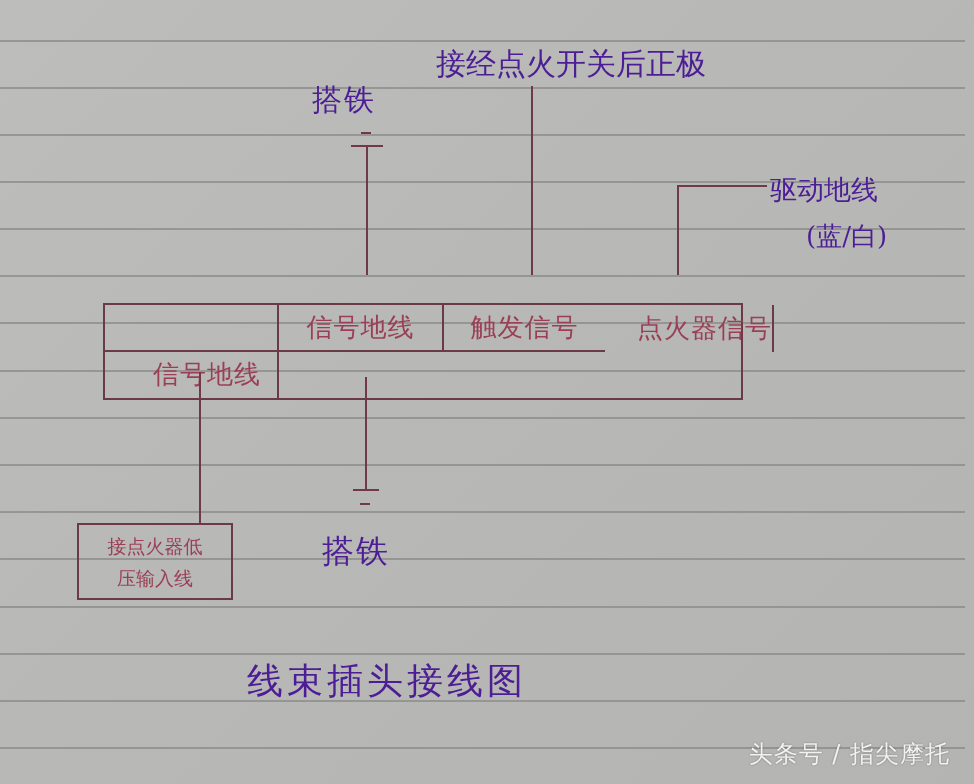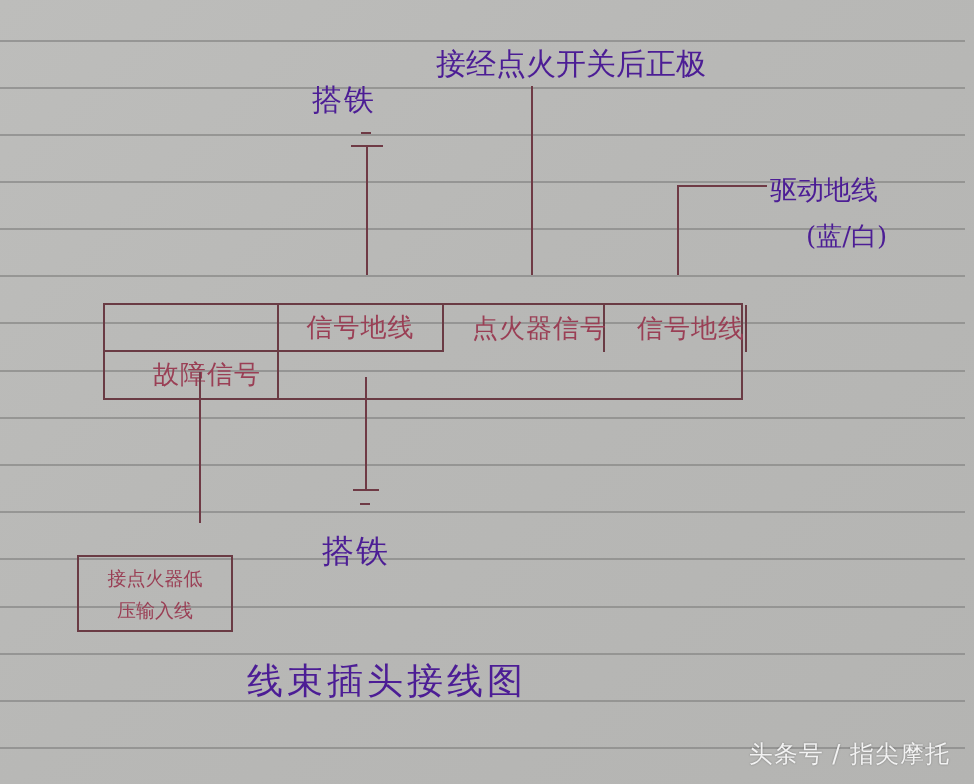--- a/index.html
+++ b/index.html
@@ -31,21 +31,21 @@
       display: flex; align-items: center; justify-content: center;
       color: #9a3f55; font-family: "DejaVu Serif", serif; font-size: 26px;
       letter-spacing: 1px; white-space: nowrap;
     }
     .cell.last-col { border-right: none; }
     .cell.last-row { border-bottom: none; padding-left: 32px; }
     .input-box {
       position: absolute; left: 77px; top: 523px; width: 156px; height: 77px;
       border: 2px solid #6a3b44; box-sizing: border-box;
       display: flex; flex-direction: column; justify-content: center; align-items: center;
-      color: #9a3f55; font-family: "DejaVu Serif", serif; font-size: 19px; line-height: 32px; margin-top: 32px;
+      color: #9a3f55; font-family: "DejaVu Serif", serif; font-size: 19px; line-height: 32px;
     }
     .watermark {
       position: absolute; right: 24px; bottom: 14px;
       color: #f2f2f2; font-size: 24px; letter-spacing: 1px;
       text-shadow: 0 0 2px rgba(0,0,0,0.35);
       font-family: "DejaVu Sans", sans-serif;
     }
   </style>
 </head>
 <body>
@@ -81,23 +81,23 @@
 <div class="wire" style="left:366px; top:146px; width:2px; height:129px;"></div>
 
 <div class="wire" style="left:531px; top:86px; width:2px; height:189px;"></div>
 
 <div class="wire" style="left:677px; top:185px; width:2px; height:90px;"></div>
 <div class="wire" style="left:677px; top:185px; width:90px; height:2px;"></div>
 
 <div class="connector">
   <div class="cell"></div>
   <div class="cell">信号地线</div>
+  <div class="cell last-col">触发信号</div>
   <div class="cell last-row">点火器信号</div>
   <div class="cell last-row">信号地线</div>
-  <div class="cell last-row">故障信号</div>
   <div class="cell last-row last-col"></div>
 </div>
 
 <div class="wire" style="left:199px; top:372px; width:2px; height:151px;"></div>
 
 <div class="input-box">
   <span>接点火器低</span>
   <span>压输入线</span>
 </div>
 

